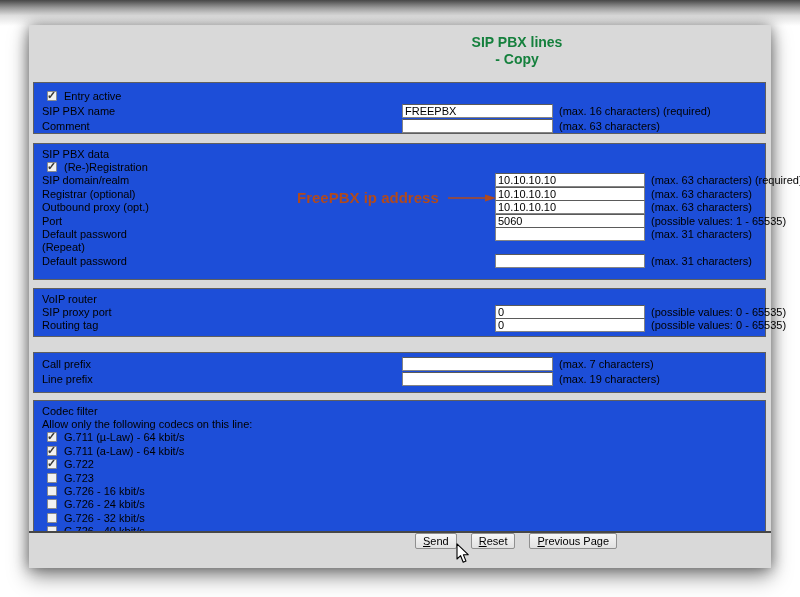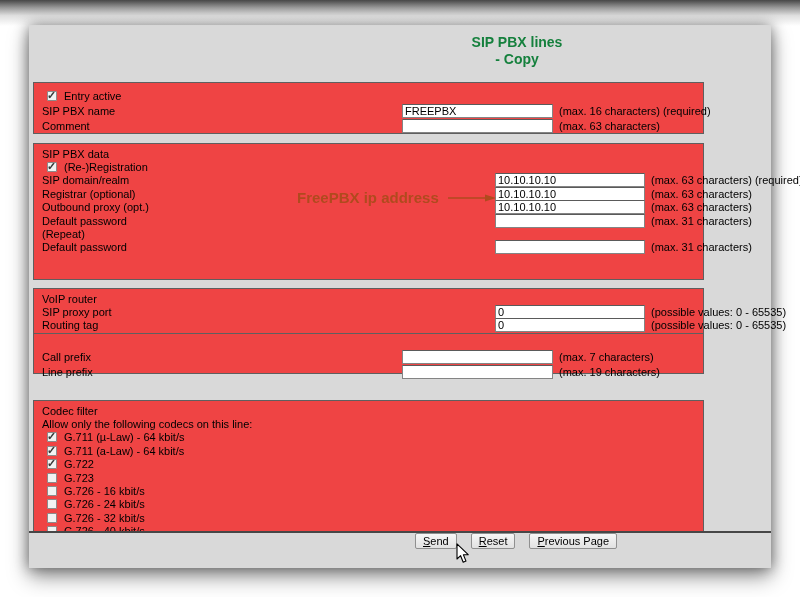--- a/index.html
+++ b/index.html
@@ -22,28 +22,28 @@
     position:absolute; left:29px; top:25px; width:742px; height:543px;
     background:#d9d9d9;
     box-shadow:0 0 13px rgba(0,0,0,.45), 0 9px 20px rgba(0,0,0,.40);
   }
   .page-title{
     position:absolute; left:488px; top:9px; transform:translateX(-50%);
     text-align:center; font-size:14px; font-weight:bold; line-height:17px;
     color:#15803d; white-space:nowrap;
   }
   .sect{
-    position:absolute; left:4px; width:671px;
-    border:1px solid #5f5f5f; background:#ef4444;
+    position:absolute; left:4px; width:733px;
+    border:1px solid #5f5f5f; background:#1d4ed8;
     padding:3px 8px; font-size:11px; color:#000;
   }
   .s1{ top:57px;  height:52px;  padding-top:5px; }
   .s2{ top:118px; height:137px; }
   .s3{ top:263px; height:49px; }
-  .s4{ top:308px; height:41px;  padding-top:16px; }
+  .s4{ top:327px; height:41px;  padding-top:4px; }
   .s5{ top:375px; height:131px; border-bottom:none; overflow:hidden; }
 
   .row{ display:flex; align-items:center; height:13.4px; white-space:nowrap; }
   .s1 .row{ height:15px; }
   .s4 .row{ height:14.5px; }
   .lbl{ flex:none; }
   .w1 .lbl{ width:360px; }
   .w2 .lbl{ width:453px; }
   .txt{
     flex:none; width:151px; height:14px;
@@ -124,20 +124,25 @@
       <span class="lbl">Registrar (optional)</span>
       <input class="txt" type="text" value="10.10.10.10" style="">
       <span class="hint">(max. 63 characters)</span>
     </div>
     <div class="row">
       <span class="lbl">Outbound proxy (opt.)</span>
       <input class="txt" type="text" value="10.10.10.10" style="">
       <span class="hint">(max. 63 characters)</span>
     </div>
     <div class="row">
+      <span class="lbl">Port</span>
+      <input class="txt" type="text" value="5060" style="">
+      <span class="hint">(possible values: 1 - 65535)</span>
+    </div>
+    <div class="row">
       <span class="lbl">Default password</span>
       <input class="txt" type="text" value="" style="">
       <span class="hint">(max. 31 characters)</span>
     </div>
     <div class="row">
       <span class="lbl">(Repeat)</span>
     </div>
     <div class="row">
       <span class="lbl">Default password</span>
       <input class="txt" type="text" value="" style="">

